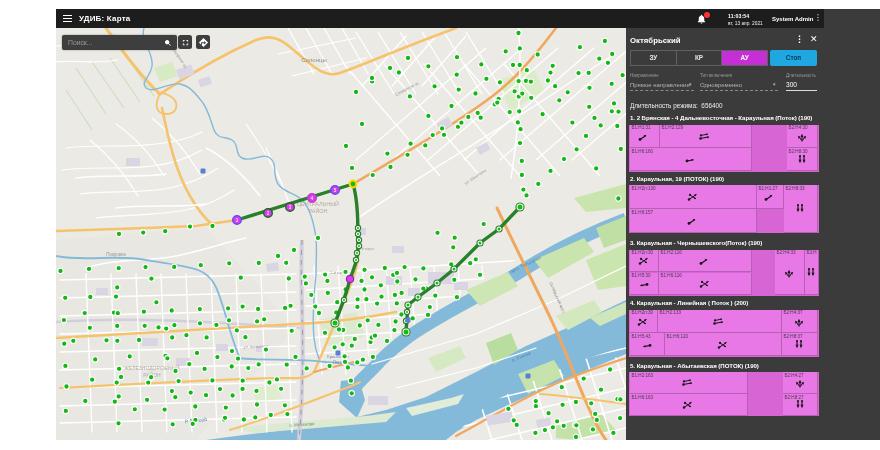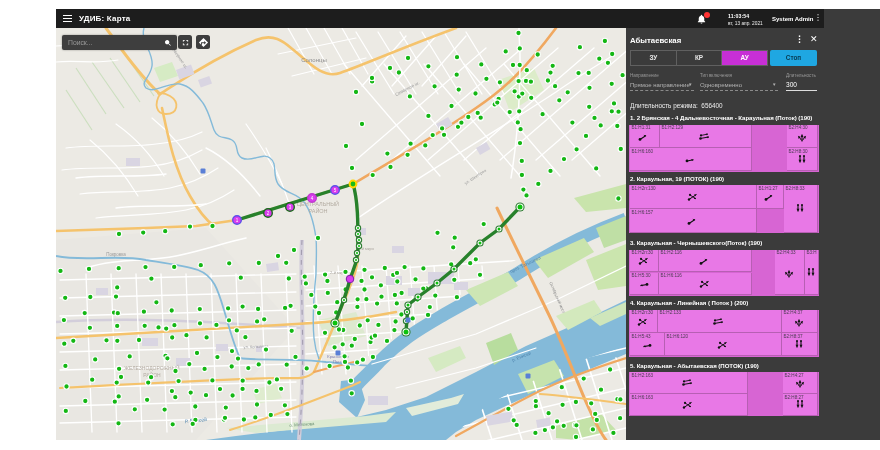--- a/index.html
+++ b/index.html
@@ -644,21 +644,21 @@
           <path fill="#fff" d="M7 14H5v5h5v-2H7v-3zm-2-4h2V7h3V5H5v5zm12 7h-3v2h5v-5h-2v3zM14 5v2h3v3h2V5h-5z"></path>
         </svg>
  </div>
  <div class="mbtn" style="left:140px">
   <svg style="position:absolute;left:1.5px;top:1.5px" width="11" height="11" viewBox="0 0 24 24">
           <path fill="#fff" d="M12 2 2 12l10 10 10-10L12 2zm1.5 14.5v-3h-5v4h-2v-5c0-.55.45-1 1-1h6v-3l4 4-4 4z"></path>
         </svg>
  </div>
 </div>
 <div class="panel">
- <div class="ph">Абытаевская</div>
+ <div class="ph">Октябрьский</div>
  <div class="pdots">⋮</div>
  <div class="px">✕</div>
  <div class="bgroup">
         <div>ЗУ</div>
         <div>КР</div>
         <div class="bau" style="color:#fff">АУ</div>
       </div>
  <div class="bstop">Стоп</div>
  <div class="flab" style="left:4px;top:45px">Направление</div>
  <div class="fval" style="left:4px;top:54px">Прямое направление</div>

